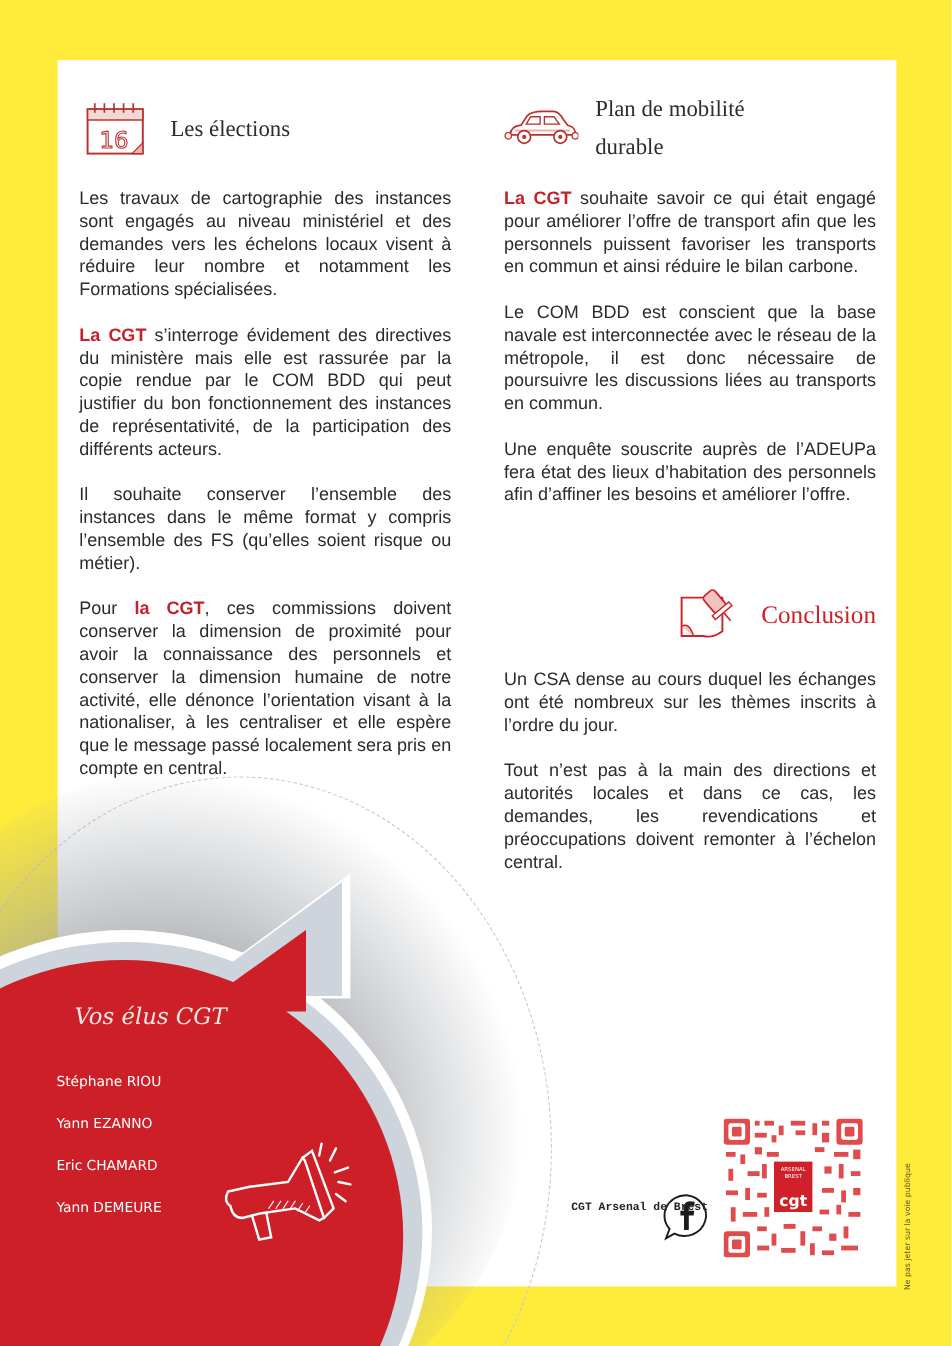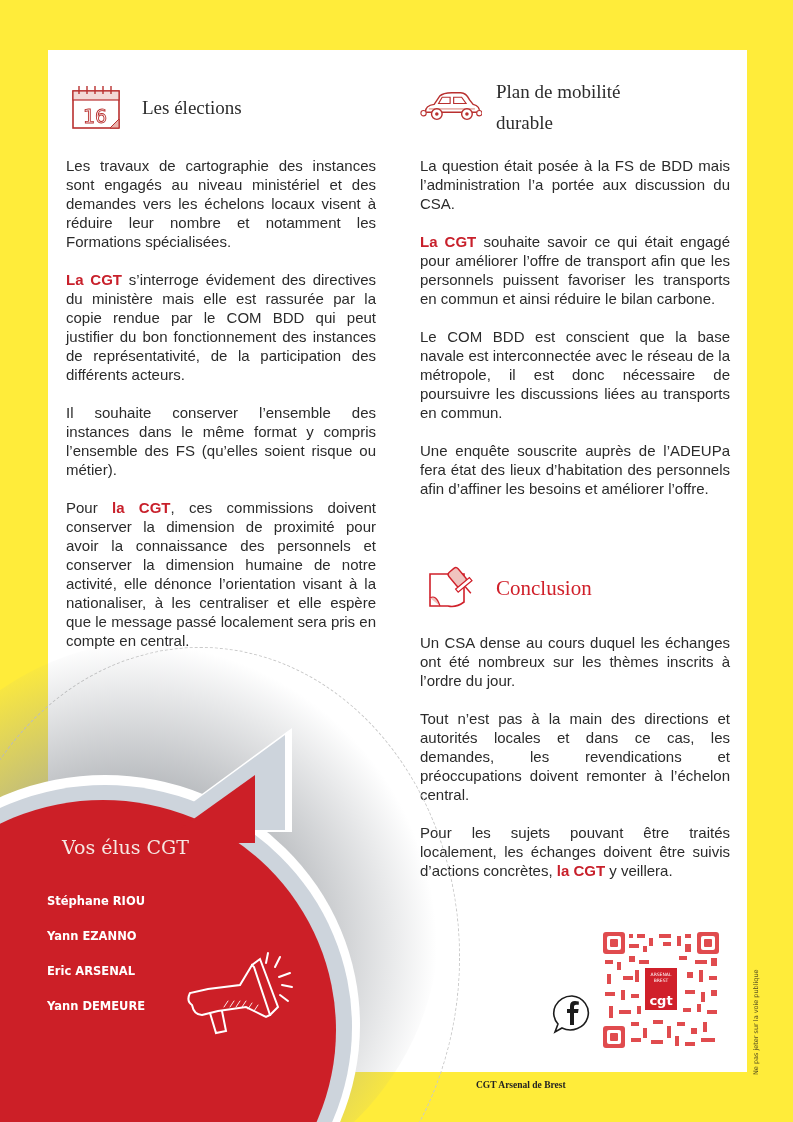--- a/index.html
+++ b/index.html
@@ -106,50 +106,51 @@
       width: 0; height: 0;
       border-left: 95px solid transparent;
       border-bottom: 68px solid #CC1F27;
     }
     .elus-title {
       position: absolute;
       left: 62px; top: 836px;
       font-family: "DejaVu Serif", serif;
       font-size: 19px;
       color: #F6E7E2;
+      font-style: italic;
     }
     .elus-list {
       position: absolute;
       left: 47px; top: 893px;
       list-style: none;
     }
     .elus-list li {
       font-family: "DejaVu Sans", sans-serif;
-      font-weight: bold;
+      font-weight: normal;
       font-size: 11.5px;
       color: #ffffff;
       height: 35px;
       line-height: 16px;
     }
     .megaphone {
       position: absolute;
       left: 180px; top: 945px;
     }
 
     
     .fb-wrap {
       position: absolute;
       left: 476px; top: 993px;
       width: 120px;
       text-align: right;
     }
     .fb-label {
       position: absolute;
-      left: 476px; top: 1080px;
-      font-family: Liberation Serif, serif;
+      left: 476px; top: 1000px;
+      font-family: Liberation Mono, monospace;
       font-weight: bold;
       font-size: 9.5px;
       color: #222;
       white-space: nowrap;
     }
     .qr {
       position: absolute;
       left: 603px; top: 932px;
       width: 116px; height: 116px;
     }
@@ -212,62 +213,60 @@
           <circle cx="4" cy="27" r="3" fill="#fff" stroke="#B9302F" stroke-width="1.2"></circle>
           <circle cx="67" cy="27" r="3" fill="#fff" stroke="#B9302F" stroke-width="1.2"></circle>
         </svg>
       </div>
       <h2>
         <span>Plan de mobilité</span><br>
         <span>durable</span>
       </h2>
     </div>
 
-    <p class="body">La question était posée à la FS de BDD mais l’administration l’a portée aux discussion du CSA.</p>
     <p class="body"><span class="hl">La CGT</span><span> souhaite savoir ce qui était engagé pour améliorer l’offre de transport afin que les personnels puissent favoriser les transports en commun et ainsi réduire le bilan carbone.</span></p>
     <p class="body">Le COM BDD est conscient que la base navale est interconnectée avec le réseau de la métropole, il est donc nécessaire de poursuivre les discussions liées au transports en commun.</p>
     <p class="body">Une enquête souscrite auprès de l’ADEUPa fera état des lieux d’habitation des personnels afin d’affiner les besoins et améliorer l’offre.</p>
 
     <div style="height:36px"></div>
 
-    <div class="section-head red" style="margin-top:0;margin-bottom:10px;">
+    <div class="section-head red" style="margin-top:0;margin-bottom:10px;justify-content:flex-end;">
       <div class="icon">
         <svg width="50" height="48" viewBox="0 0 50 48">
           <path d="M4 10 L38 10 L38 38 Q30 44 22 42 L4 42 Z" fill="#fff" stroke="#D0202A" stroke-width="1.6"></path>
           <path d="M4 34 Q10 30 14 42" fill="#f0c3bf" stroke="#D0202A" stroke-width="1.2"></path>
           <g transform="rotate(-40 32 14)">
             <rect x="26" y="4" width="12" height="18" rx="3" fill="#f0c3bf" stroke="#D0202A" stroke-width="1.4"></rect>
             <rect x="23" y="21" width="18" height="4" fill="#fff" stroke="#D0202A" stroke-width="1.2"></rect>
             <line x1="32" y1="25" x2="32" y2="34" stroke="#D0202A" stroke-width="1.4"></line>
           </g>
         </svg>
       </div>
       <h2>Conclusion</h2>
     </div>
 
     <p class="body">Un CSA dense au cours duquel les échanges ont été nombreux sur les thèmes inscrits à l’ordre du jour.</p>
     <p class="body">Tout n’est pas à la main des directions et autorités locales et dans ce cas, les demandes, les revendications et préoccupations doivent remonter à l’échelon central.</p>
-    <p class="body"><span>Pour les sujets pouvant être traités localement, les échanges doivent être suivis d’actions concrètes, </span><span class="hl">la CGT</span><span> y veillera.</span></p>
   </div>
 </div>
 
 <div class="bubble-line"></div>
 <div class="bubble-shadow"></div>
 <div class="bubble-tail-white"></div>
 <div class="bubble-outer"></div>
 <div class="bubble-tail-grey"></div>
 <div class="bubble-grey"></div>
 <div class="bubble-red"></div>
 <div class="bubble-tail-red"></div>
 
 <div class="elus-title">Vos élus CGT</div>
 <ul class="elus-list">
   <li>Stéphane RIOU</li>
   <li>Yann EZANNO</li>
-  <li>Eric ARSENAL</li>
+  <li>Eric CHAMARD</li>
   <li>Yann DEMEURE</li>
 </ul>
 <div class="megaphone">
   <svg width="120" height="95" viewBox="0 0 120 95" fill="none" stroke="#ffffff" stroke-width="2" stroke-linecap="round">
     <path d="M12 60 Q6 56 10 48 L28 44 L60 40 L72 20 L74 22 L90 70 L86 72 L66 62 L38 66 L22 70 Q14 70 12 60 Z"></path>
     <path d="M72 20 L80 14 L98 62 L90 70"></path>
     <path d="M30 68 L36 88 L46 86 L42 66"></path>
     <g stroke-width="1" opacity="0.9">
       <line x1="44" y1="62" x2="48" y2="56"></line>
         <line x1="50" y1="62" x2="54" y2="56"></line>

